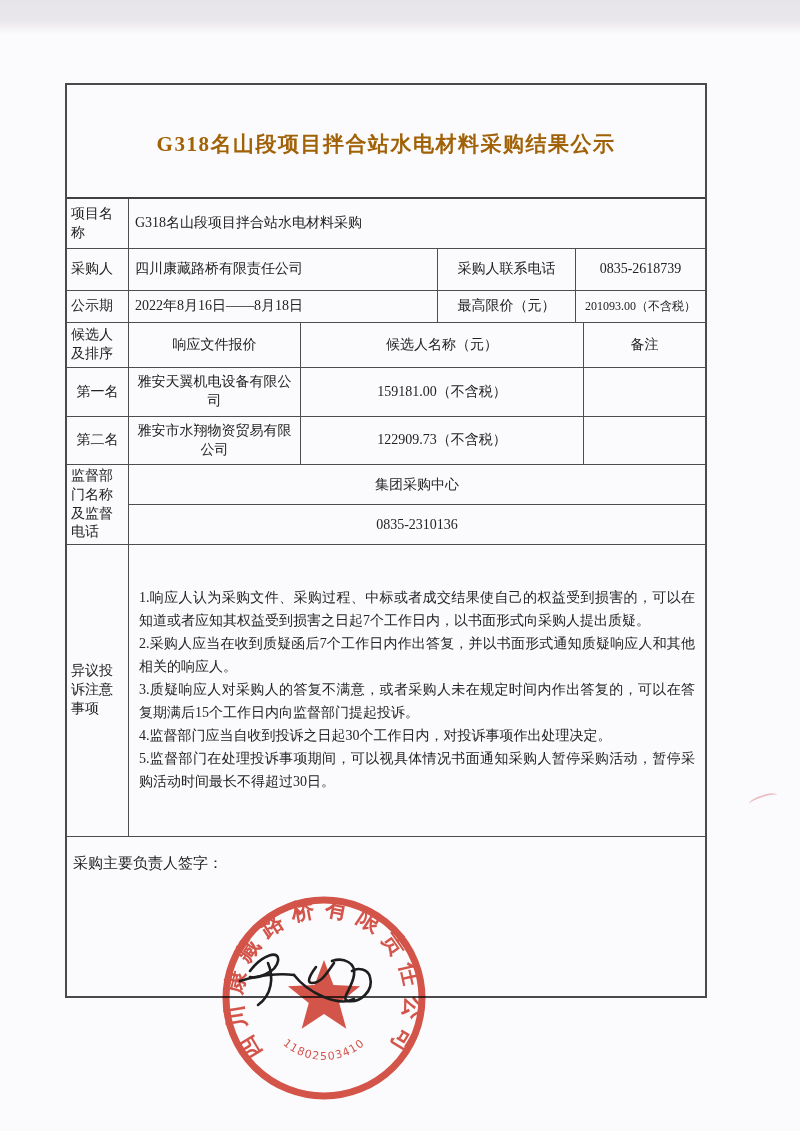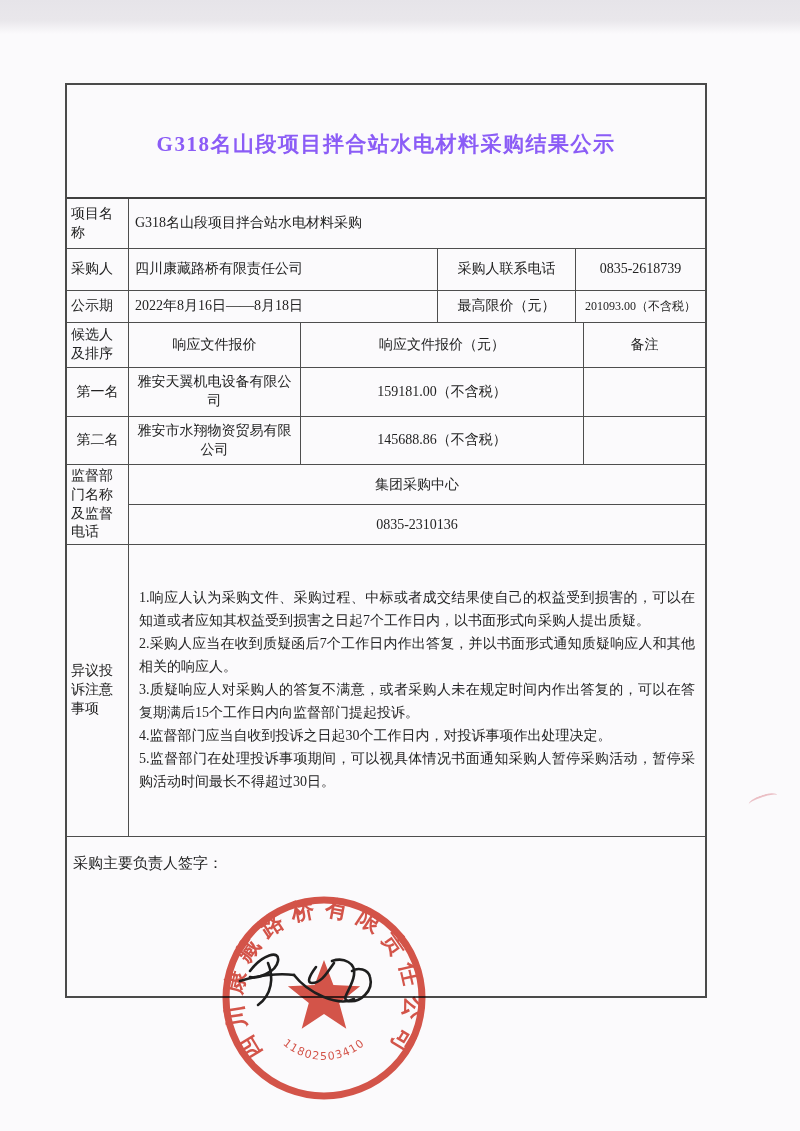--- a/index.html
+++ b/index.html
@@ -20,21 +20,21 @@
     position:absolute;left:65px;top:83px;width:642px;height:915px;
     border:2px solid #4a4a4a;
     background:transparent;
   }
   .title-block{
     height:112px;
     display:flex;align-items:center;justify-content:center;
   }
   .doc-title{
     margin:0;padding-top:6px;
-    font-size:21px;font-weight:bold;letter-spacing:1.5px;color:#8b5cf6;
+    font-size:21px;font-weight:bold;letter-spacing:1.5px;color:#a16207;
   }
   .tbl{border-top:2px solid #404040;}
   .row{display:flex;border-bottom:1.6px solid #4e4e4e;}
   .row.last{border-bottom:none;}
   .cell{
     border-right:1.6px solid #4e4e4e;
     display:flex;align-items:center;
     font-size:14px;line-height:1.35;color:#222;
     padding:2px 6px;
   }
@@ -105,35 +105,35 @@
     <div class="row" style="height:32px">
       <div class="cell lbl">公示期</div>
       <div class="cell c2a">2022年8月16日——8月18日</div>
       <div class="cell c3a center">最高限价（元）</div>
       <div class="cell grow center end small-num">201093.00（不含税）</div>
     </div>
 
     <div class="row" style="height:45px">
       <div class="cell lbl">候选人及排序</div>
       <div class="cell c2b center">响应文件报价</div>
-      <div class="cell c3b center">响应文件报价（元）</div>
+      <div class="cell c3b center">候选人名称（元）</div>
       <div class="cell grow center end">备注</div>
     </div>
 
     <div class="row" style="height:49px">
       <div class="cell lbl center">第一名</div>
       <div class="cell c2b center">雅安天翼机电设备有限公司</div>
       <div class="cell c3b center">159181.00（不含税）</div>
       <div class="cell grow center end"></div>
     </div>
 
     <div class="row" style="height:48px">
       <div class="cell lbl center">第二名</div>
       <div class="cell c2b center">雅安市水翔物资贸易有限公司</div>
-      <div class="cell c3b center">145688.86（不含税）</div>
+      <div class="cell c3b center">122909.73（不含税）</div>
       <div class="cell grow center end"></div>
     </div>
 
 
     <div class="row" style="height:80px">
       <div class="cell lbl">监督部门名称及监督电话</div>
       <div class="sup-right">
         <div class="sup-sub first">集团采购中心</div>
         <div class="sup-sub">0835-2310136</div>
       </div>

